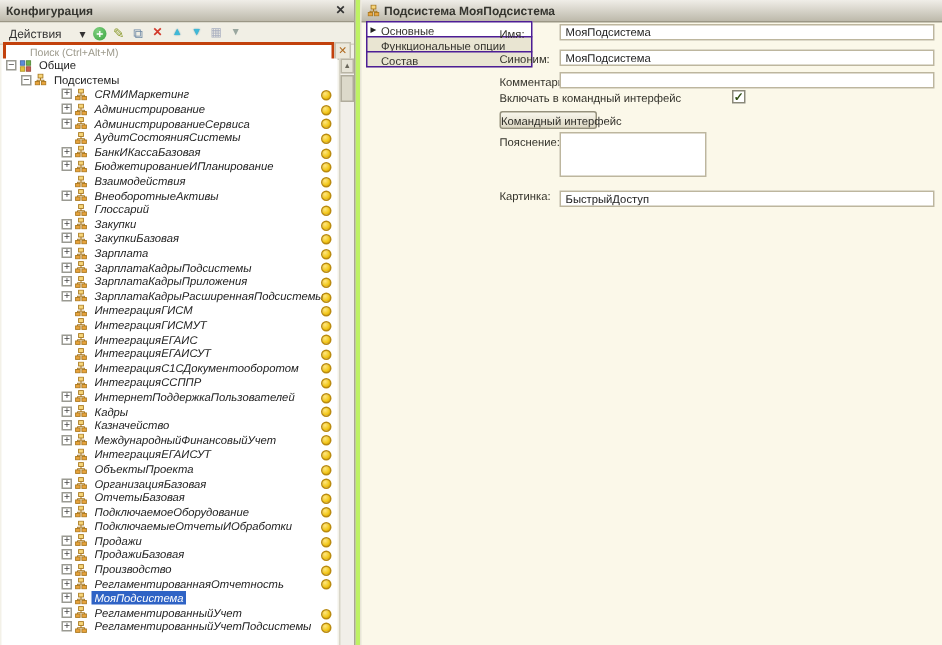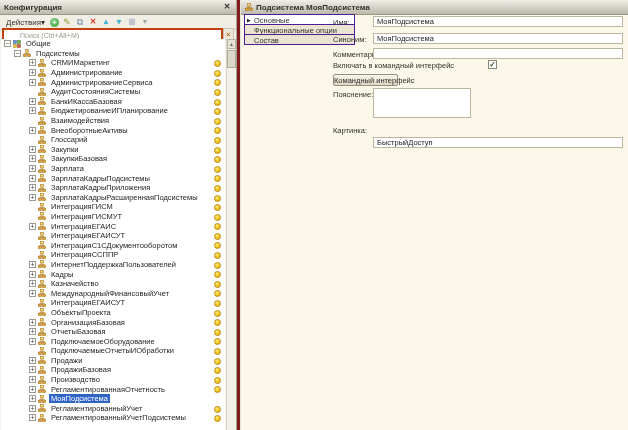--- a/index.html
+++ b/index.html
@@ -1,34 +1,34 @@
 <!DOCTYPE html>
 <html><head>
 <meta charset="utf-8">
 <style>
   html,body{margin:0;padding:0;}
-  #screen{position:relative;width:628px;height:430px;background:#7f1d1d;
+  #screen{position:relative;width:628px;height:430px;background:#bef264;
     font-family:"Liberation Sans",sans-serif;overflow:hidden;
     -webkit-font-smoothing:antialiased;}
   
   .left-panel{position:absolute;left:0;top:0;width:237px;height:430px;
     background:#f3f1e8;border-right:1px solid #a9a593;box-sizing:border-box;}
   .right-panel{position:absolute;left:240px;top:0;right:0;height:430px;
     background:#fbf8e9;box-sizing:border-box;border-left:1px solid #e8e5d8;}
   
   .panel-titlebar{height:14px;display:flex;align-items:center;padding:0 4px;
     background:linear-gradient(#f0eee8,#bdb9ab);border-bottom:1px solid #9b9786;
     font-size:8px;font-weight:bold;color:#35352f;white-space:nowrap;}
   .titlebar-close{margin-left:auto;width:10px;height:10px;line-height:10px;
     text-align:center;font-size:8px;font-weight:bold;color:#333;cursor:default;}
   .title-icon{margin-right:3px;display:inline-flex;}
   
   .toolbar{height:14px;display:flex;align-items:center;gap:3px;padding:0 4px;
     background:#f1efe5;border-bottom:1px solid #d8d4c4;font-size:8px;color:#333;}
-  .actions-btn{display:flex;align-items:center;gap:0;padding:0 2px;}
+  .actions-btn{display:flex;align-items:center;gap:12px;padding:0 2px;}
   .tb-icon{width:10px;height:10px;line-height:10px;text-align:center;
     font-size:8px;display:inline-block;}
   .icon-add{background:radial-gradient(circle at 35% 30%,#7ed07f,#3aa33e);
     color:#fff;border-radius:50%;width:9px;height:9px;line-height:9px;font-weight:bold;}
   .icon-edit{color:#8a9a2c;font-size:9px;}
   .icon-copy{color:#6f8aa6;font-size:9px;}
   .icon-del{color:#d23a2c;font-weight:bold;}
   .icon-up,.icon-down{color:#3fb9d8;font-size:7px;text-shadow:0 0 1px #1f7c99;}
   .icon-props{color:#a9afc0;font-size:8px;}
   .icon-filter{color:#9aa79f;font-size:7px;}
@@ -40,21 +40,21 @@
   .search-clear{width:11px;height:12px;line-height:12px;text-align:center;
     font-size:7px;color:#b06a1e;background:#ece9dc;border:1px solid #c6c2b2;
     box-sizing:border-box;}
   
   .tree{position:absolute;left:1px;top:39px;right:11px;bottom:0;background:#fff;
     overflow:hidden;}
   .tree-row{position:relative;height:9.6px;display:flex;align-items:center;
     font-size:7.5px;color:#1d1d1d;white-space:nowrap;}
   .tree-row.lvl0{padding-left:3px;}
   .tree-row.lvl1{padding-left:13px;}
-  .tree-row.lvl2{padding-left:28px;}
+  .tree-row.lvl2{padding-left:40px;font-style:italic;}
   .expander{width:7px;height:7px;box-sizing:border-box;border:1px solid #9a9a92;
     background:#fff;line-height:5px;font-size:7px;text-align:center;color:#444;
     margin-right:2px;flex:0 0 auto;}
   .expander.hidden{visibility:hidden;}
   .node-icon{margin-right:3px;display:inline-flex;flex:0 0 auto;}
   .tree-label{padding:0 2px;line-height:9px;}
   .tree-row.selected .tree-label{background:#2f63c5;color:#fff;}
   .dot{position:absolute;right:4px;top:2px;width:5px;height:5px;border-radius:50%;
     background:radial-gradient(circle at 35% 30%,#ffe680,#f2c718 60%,#c89010);
     border:0.5px solid #b98a10;}
@@ -678,15 +678,15 @@
 
     <div class="form-label" style="top:61px">Включать в командный интерфейс</div>
     <div class="checkbox">✓</div>
 
     <div class="cmd-btn">Командный интерфейс</div>
 
     <div class="form-label" style="top:90px">Пояснение:</div>
     <textarea class="textarea" style=""></textarea>
 
     <div class="form-label" style="top:126px">Картинка:</div>
-    <input class="field" style="top: 137px;" value="БыстрыйДоступ">
+    <input class="field" style="top: 127px;" value="БыстрыйДоступ">
   </div>
 </div>
 
 </body></html>

